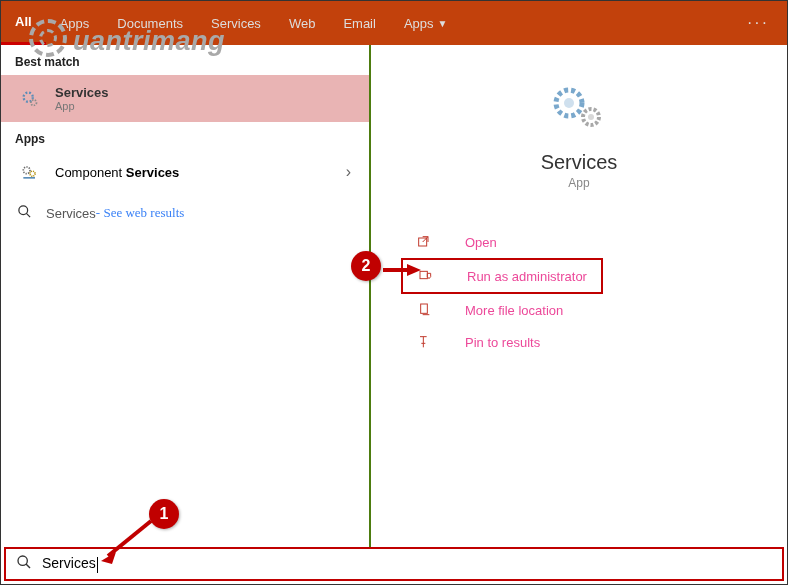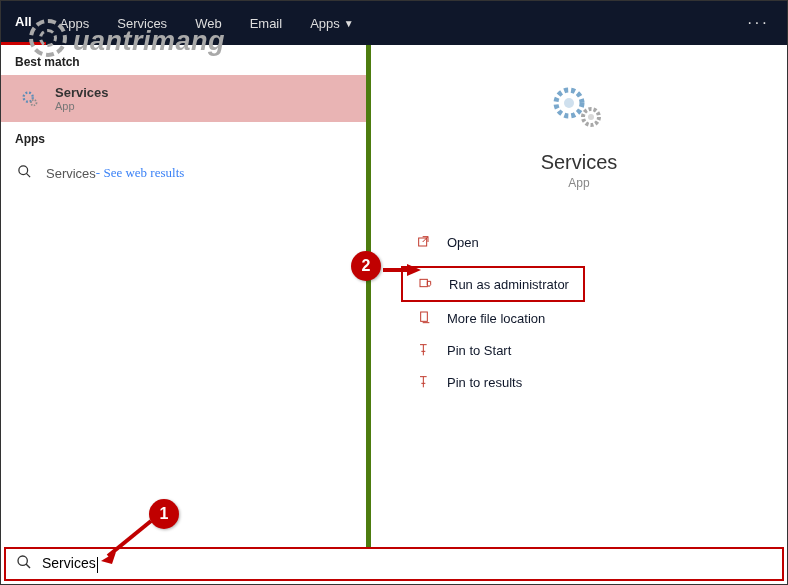--- a/index.html
+++ b/index.html
@@ -1,33 +1,33 @@
 <!DOCTYPE html>
 <html><head>
 <meta charset="utf-8">
 <style>
 * { box-sizing: border-box; margin: 0; padding: 0; font-family: "Segoe UI", Tahoma, sans-serif; }
 body { width: 788px; height: 585px; background: #ffffff; position: relative; overflow: hidden; border: 1px solid #333; }
 
 
-.tabs-bar { background: #0f172a; height: 44px; display: flex; align-items: center; color: #dddddd; font-size: 13px; position: relative; }
+.tabs-bar { background: #c2410c; height: 44px; display: flex; align-items: center; color: #dddddd; font-size: 13px; position: relative; }
 .tab { padding: 0 14px; height: 44px; display: flex; align-items: center; cursor: pointer; }
 .tab.active { border-bottom: 3px solid #cc0000; color: #ffffff; font-weight: 600; }
 .tab .chev { margin-left: 4px; font-size: 10px; }
 .tabs-spacer { flex: 1; }
 .more-dots { padding: 0 18px; letter-spacing: 2px; font-size: 16px; cursor: pointer; }
 
 
 .watermark { position: absolute; top: 18px; left: 28px; color: #a9a9a9; font-style: italic; font-family: "Arial", sans-serif; font-size: 27px; letter-spacing: 0.5px; z-index: 30; pointer-events: none; display: flex; align-items: flex-end; font-weight: bold; }
 .watermark .wm-icon { width: 38px; height: 38px; border: 4px dashed #a9a9a9; border-radius: 50%; margin-right: 6px; position: relative; }
 .watermark .wm-icon::after { content: ""; position: absolute; top: 50%; left: 50%; width: 12px; height: 12px; border: 3px dashed #a9a9a9; border-radius: 50%; transform: translate(-50%, -50%); }
 
 
 .body-wrap { display: flex; position: absolute; top: 44px; bottom: 36px; left: 0; right: 0; }
-.left-pane { width: 370px; border-right: 5px solid #4d7c0f; overflow: hidden; }
+.left-pane { width: 370px; border-right: 2px solid #4d7c0f; overflow: hidden; }
 .right-pane { flex: 1; overflow: hidden; }
 
 
 .section-header { font-size: 12px; font-weight: 600; color: #222; padding: 10px 14px 6px 14px; }
 .result-item { display: flex; align-items: center; padding: 10px 16px; font-size: 13px; position: relative; cursor: pointer; }
 .result-item .ri-icon { width: 26px; display: flex; justify-content: center; margin-right: 12px; }
 .result-item .ri-title { font-weight: 600; color: #333; }
 .result-item .ri-sub { font-size: 11px; color: #777; }
 .result-item.selected { background: #e9b4b4; }
 .result-item .chevron { position: absolute; right: 18px; color: #666; font-size: 16px; }
@@ -38,21 +38,21 @@
 
 
 .detail-head { text-align: center; padding-top: 40px; }
 .gear-cluster { display: flex; justify-content: center; margin-bottom: 18px; }
 .gear-svg { width: 60px; height: 48px; }
 .detail-title { font-size: 20px; color: #333; margin-bottom: 2px; }
 .detail-sub { font-size: 12px; color: #888; margin-bottom: 36px; }
 
 
 .actions { padding: 0 30px; }
-.action { display: flex; align-items: flex-end; padding: 8px 10px; font-size: 13px; color: #0f172a; cursor: pointer; }
+.action { display: flex; align-items: flex-end; padding: 8px 10px; font-size: 13px; color: #ec4899; cursor: pointer; gap: 18px; }
 .action .a-icon { width: 26px; display: flex; justify-content: center; margin-right: 10px; color: #c13a2d; }
 .action svg { width: 16px; height: 16px; stroke: #c13a2d; fill: none; stroke-width: 1.5; }
 
 
 .search-bar { position: absolute; left: 3px; right: 3px; bottom: 3px; height: 34px; border: 2px solid #c00000; display: flex; align-items: center; background: #ffffff; }
 .search-bar .mag { margin: 0 10px; color: #333; }
 .cursor-blink { display: inline-block; width: 1px; height: 16px; background: #000; vertical-align: middle; margin-left: 1px; }
 
 
 .bubble { position: absolute; width: 30px; height: 30px; border-radius: 50%; background: #c00000; color: #fff; display: flex; align-items: center; justify-content: center; font-weight: bold; font-size: 16px; z-index: 40; box-shadow: 1px 1px 3px rgba(0,0,0,0.3); }
@@ -66,20 +66,23 @@
   <div class="wm-icon"></div>
   <span>uantrimang</span>
 </div>
 
 <div class="tabs-bar">
   <div class="tab active">
       <span>All</span>
     </div>
   <div class="tab">
       <span>Apps</span>
+    </div>
+  <div class="tab">
+      <span>Documents</span>
     </div>
   <div class="tab">
       <span>Services</span>
     </div>
   <div class="tab">
       <span>Web</span>
     </div>
   <div class="tab">
       <span>Email</span>
     </div>
@@ -102,20 +105,33 @@
             <circle cx="16" cy="16" r="3" fill="none" stroke="#8a8a8a" stroke-width="2" stroke-dasharray="1.5,1.5"></circle>
           </svg>
       </div>
       <div>
         <div class="ri-title">Services</div>
         <div class="ri-sub">App</div>
       </div>
     </div>
 
     <div class="section-header">Apps</div>
+    <div class="result-item">
+      <div class="ri-icon">
+        <svg width="20" height="20" viewBox="0 0 24 24">
+            <circle cx="8" cy="10" r="4" fill="none" stroke="#6a6a6a" stroke-width="2" stroke-dasharray="1.5,1.5"></circle>
+            <circle cx="15" cy="14" r="3" fill="none" stroke="#b08a00" stroke-width="2" stroke-dasharray="1.2,1.2"></circle>
+            <rect x="4" y="18" width="14" height="2" fill="#5a8db8"></rect>
+          </svg>
+      </div>
+      <div>
+        <span><span>Component </span><b>Services</b></span>
+      </div>
+      <div class="chevron">›</div>
+    </div>
 
     <div class="web-item">
       <span class="wi-icon">
         <svg width="15" height="15" viewBox="0 0 24 24" fill="none" stroke="#333" stroke-width="2">
             <circle cx="10" cy="10" r="7"></circle>
             <line x1="15" y1="15" x2="21" y2="21"></line>
           </svg>
       </span>
       <span>Services</span>
       <span class="wi-gray"> - See web results</span>
@@ -144,47 +160,39 @@
       <div class="action">
         <span class="a-icon">
             <svg viewBox="0 0 24 24">
               <rect x="4" y="6" width="12" height="12"></rect>
               <path d="M10 4 h8 v8"></path>
               <path d="M18 4 L10 12"></path>
             </svg>
           </span>
         <span>Open</span>
       </div>
-      <div style="border:2px solid #c00000; display:inline-block;margin-top:8px;">
+      <div style="border:2px solid #c00000; display:inline-block;">
       <div class="action" style="padding-right:14px;">
         <span class="a-icon">
               <svg viewBox="0 0 24 24">
                 <rect x="3" y="5" width="11" height="11"></rect>
                 <path d="M14 8 l5 0 l0 5 l-2.5 3 l-2.5 -3 z"></path>
               </svg>
             </span>
         <span>Run as administrator</span>
       </div>
       </div>
       <div class="action">
         <span class="a-icon">
             <svg viewBox="0 0 24 24">
               <rect x="7" y="3" width="10" height="14"></rect>
               <path d="M10 19 h10"></path>
             </svg>
           </span>
         <span>More file location</span>
-      </div>
-      <div class="action">
-        <span class="a-icon">
-            <svg viewBox="0 0 24 24">
-              <path d="M6 4 h10 M11 4 v10 M8 14 h6 M11 14 v6"></path>
-            </svg>
-          </span>
-        <span>Pin to Start</span>
       </div>
       <div class="action">
         <span class="a-icon">
             <svg viewBox="0 0 24 24">
               <path d="M6 4 h10 M11 4 v10 M8 14 h6 M11 14 v6"></path>
             </svg>
           </span>
         <span>Pin to results</span>
       </div>
     </div>

